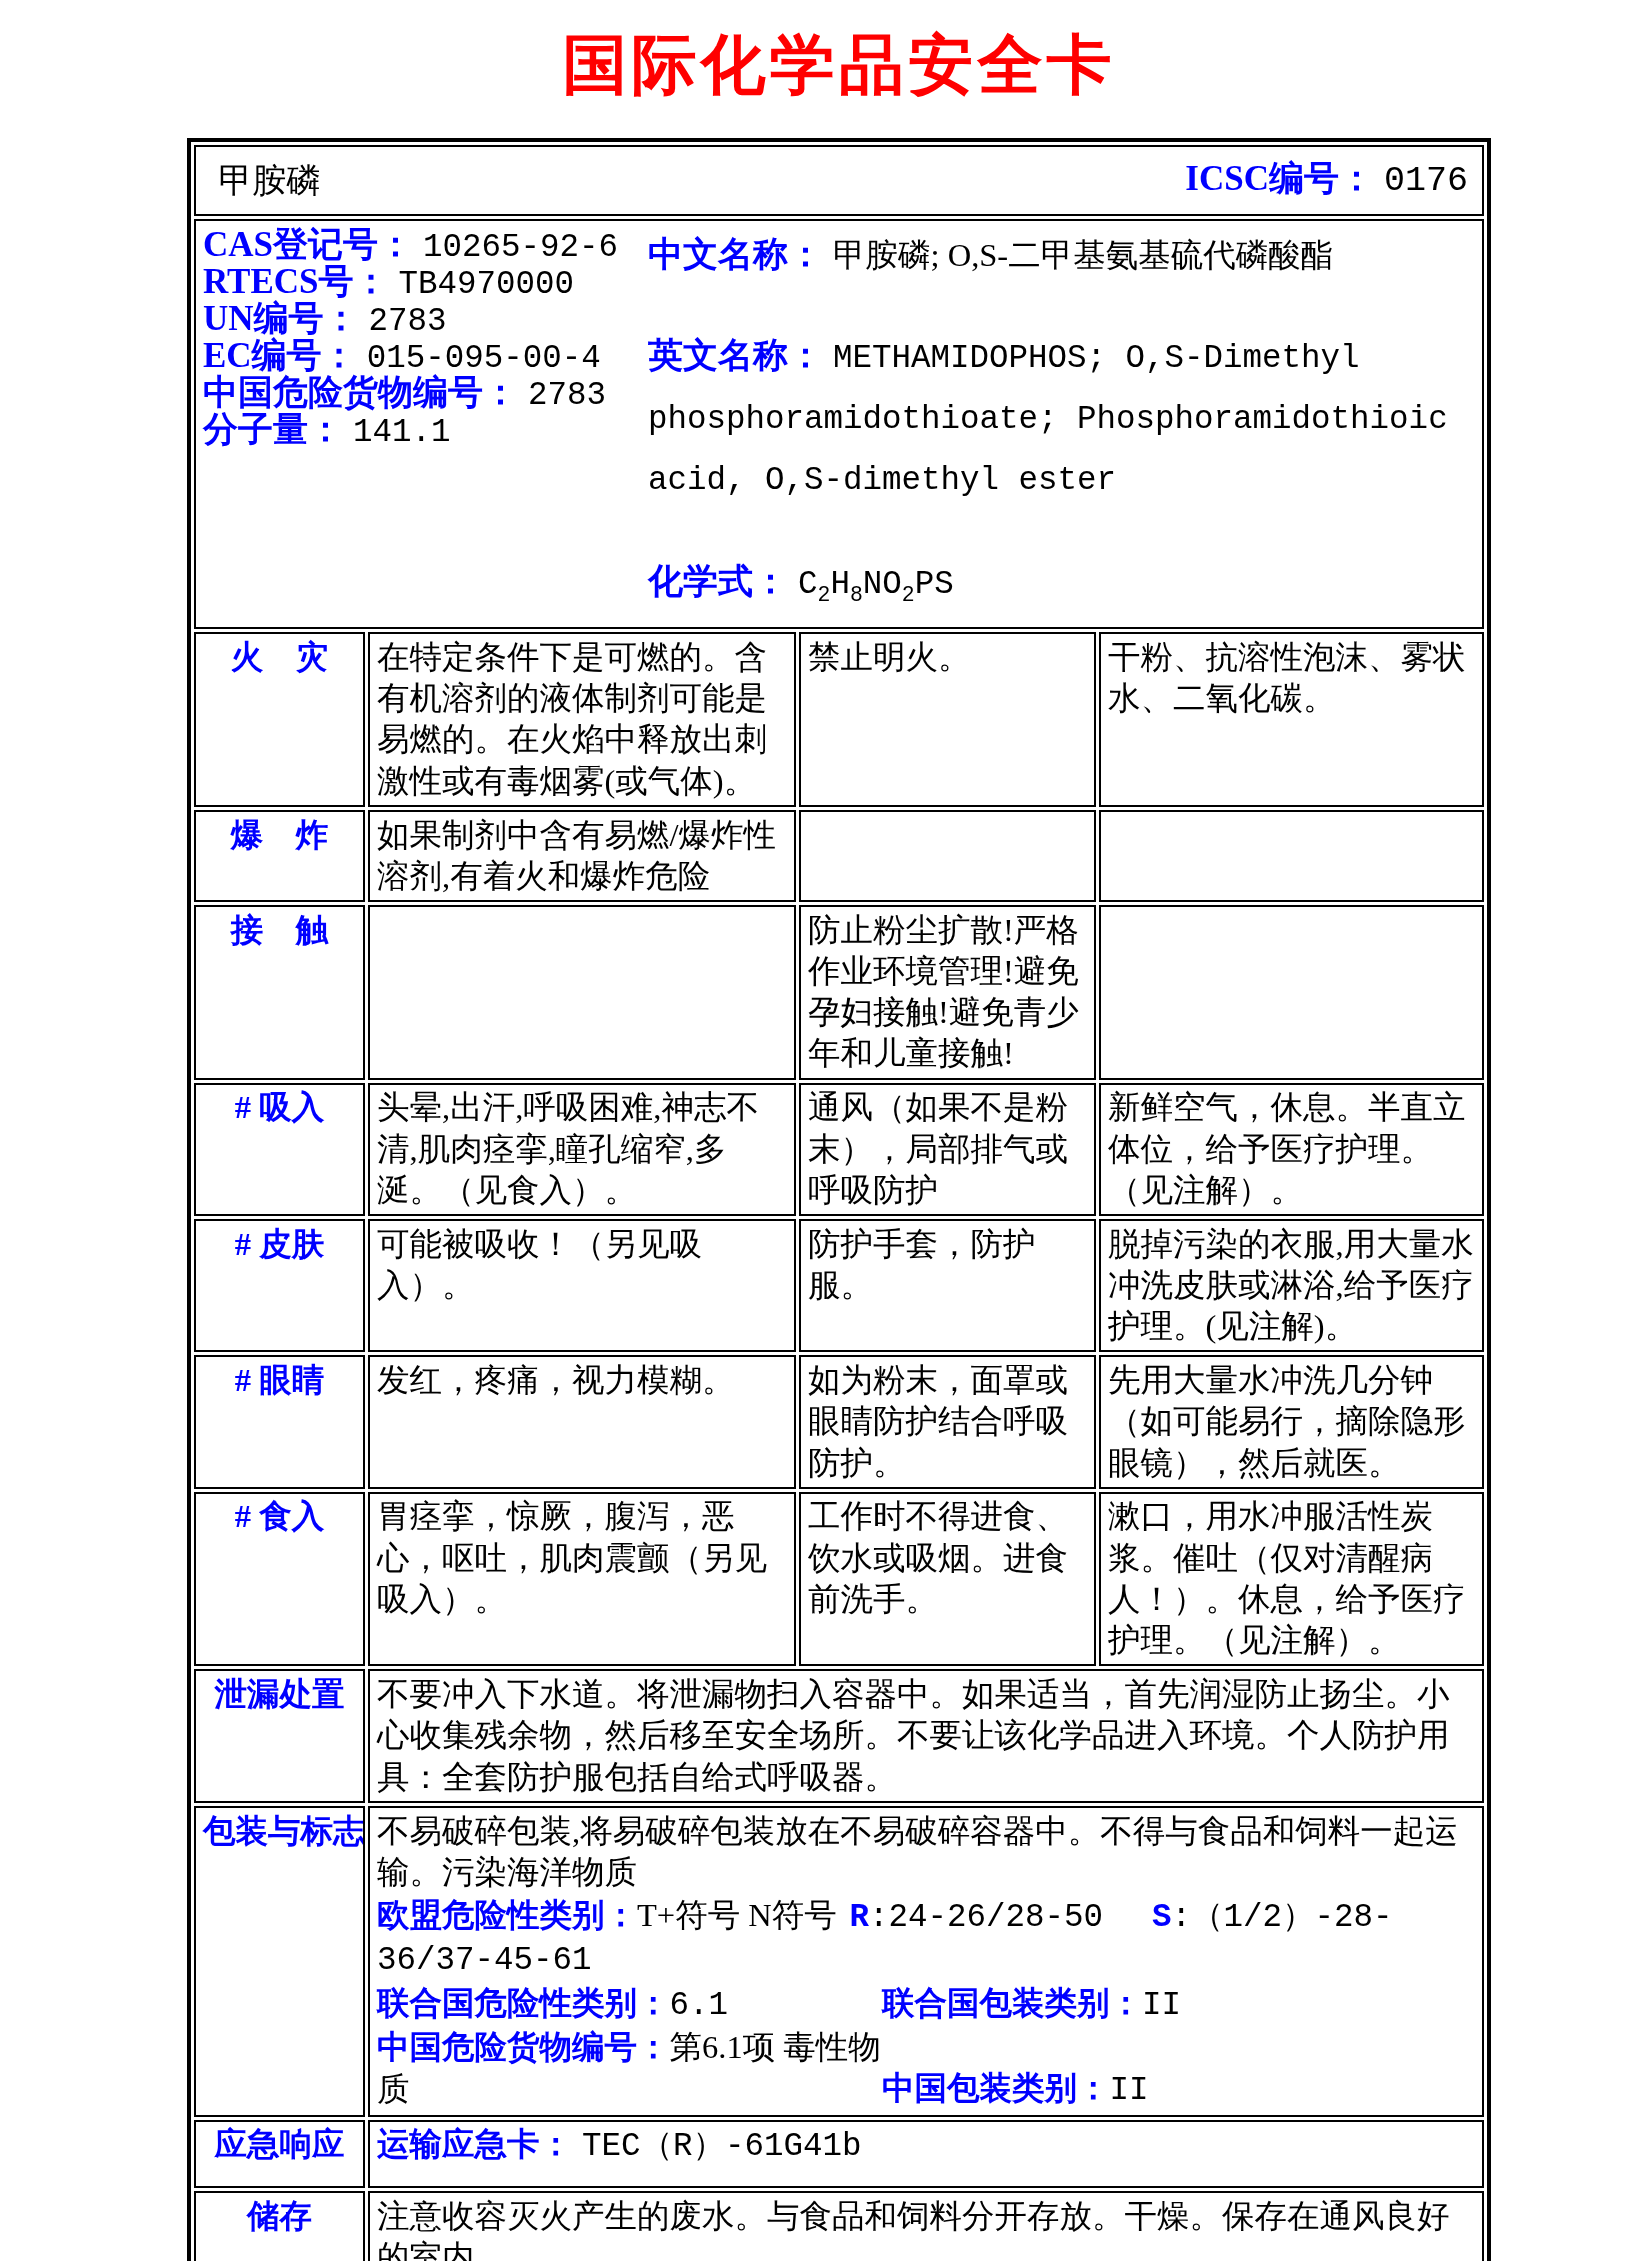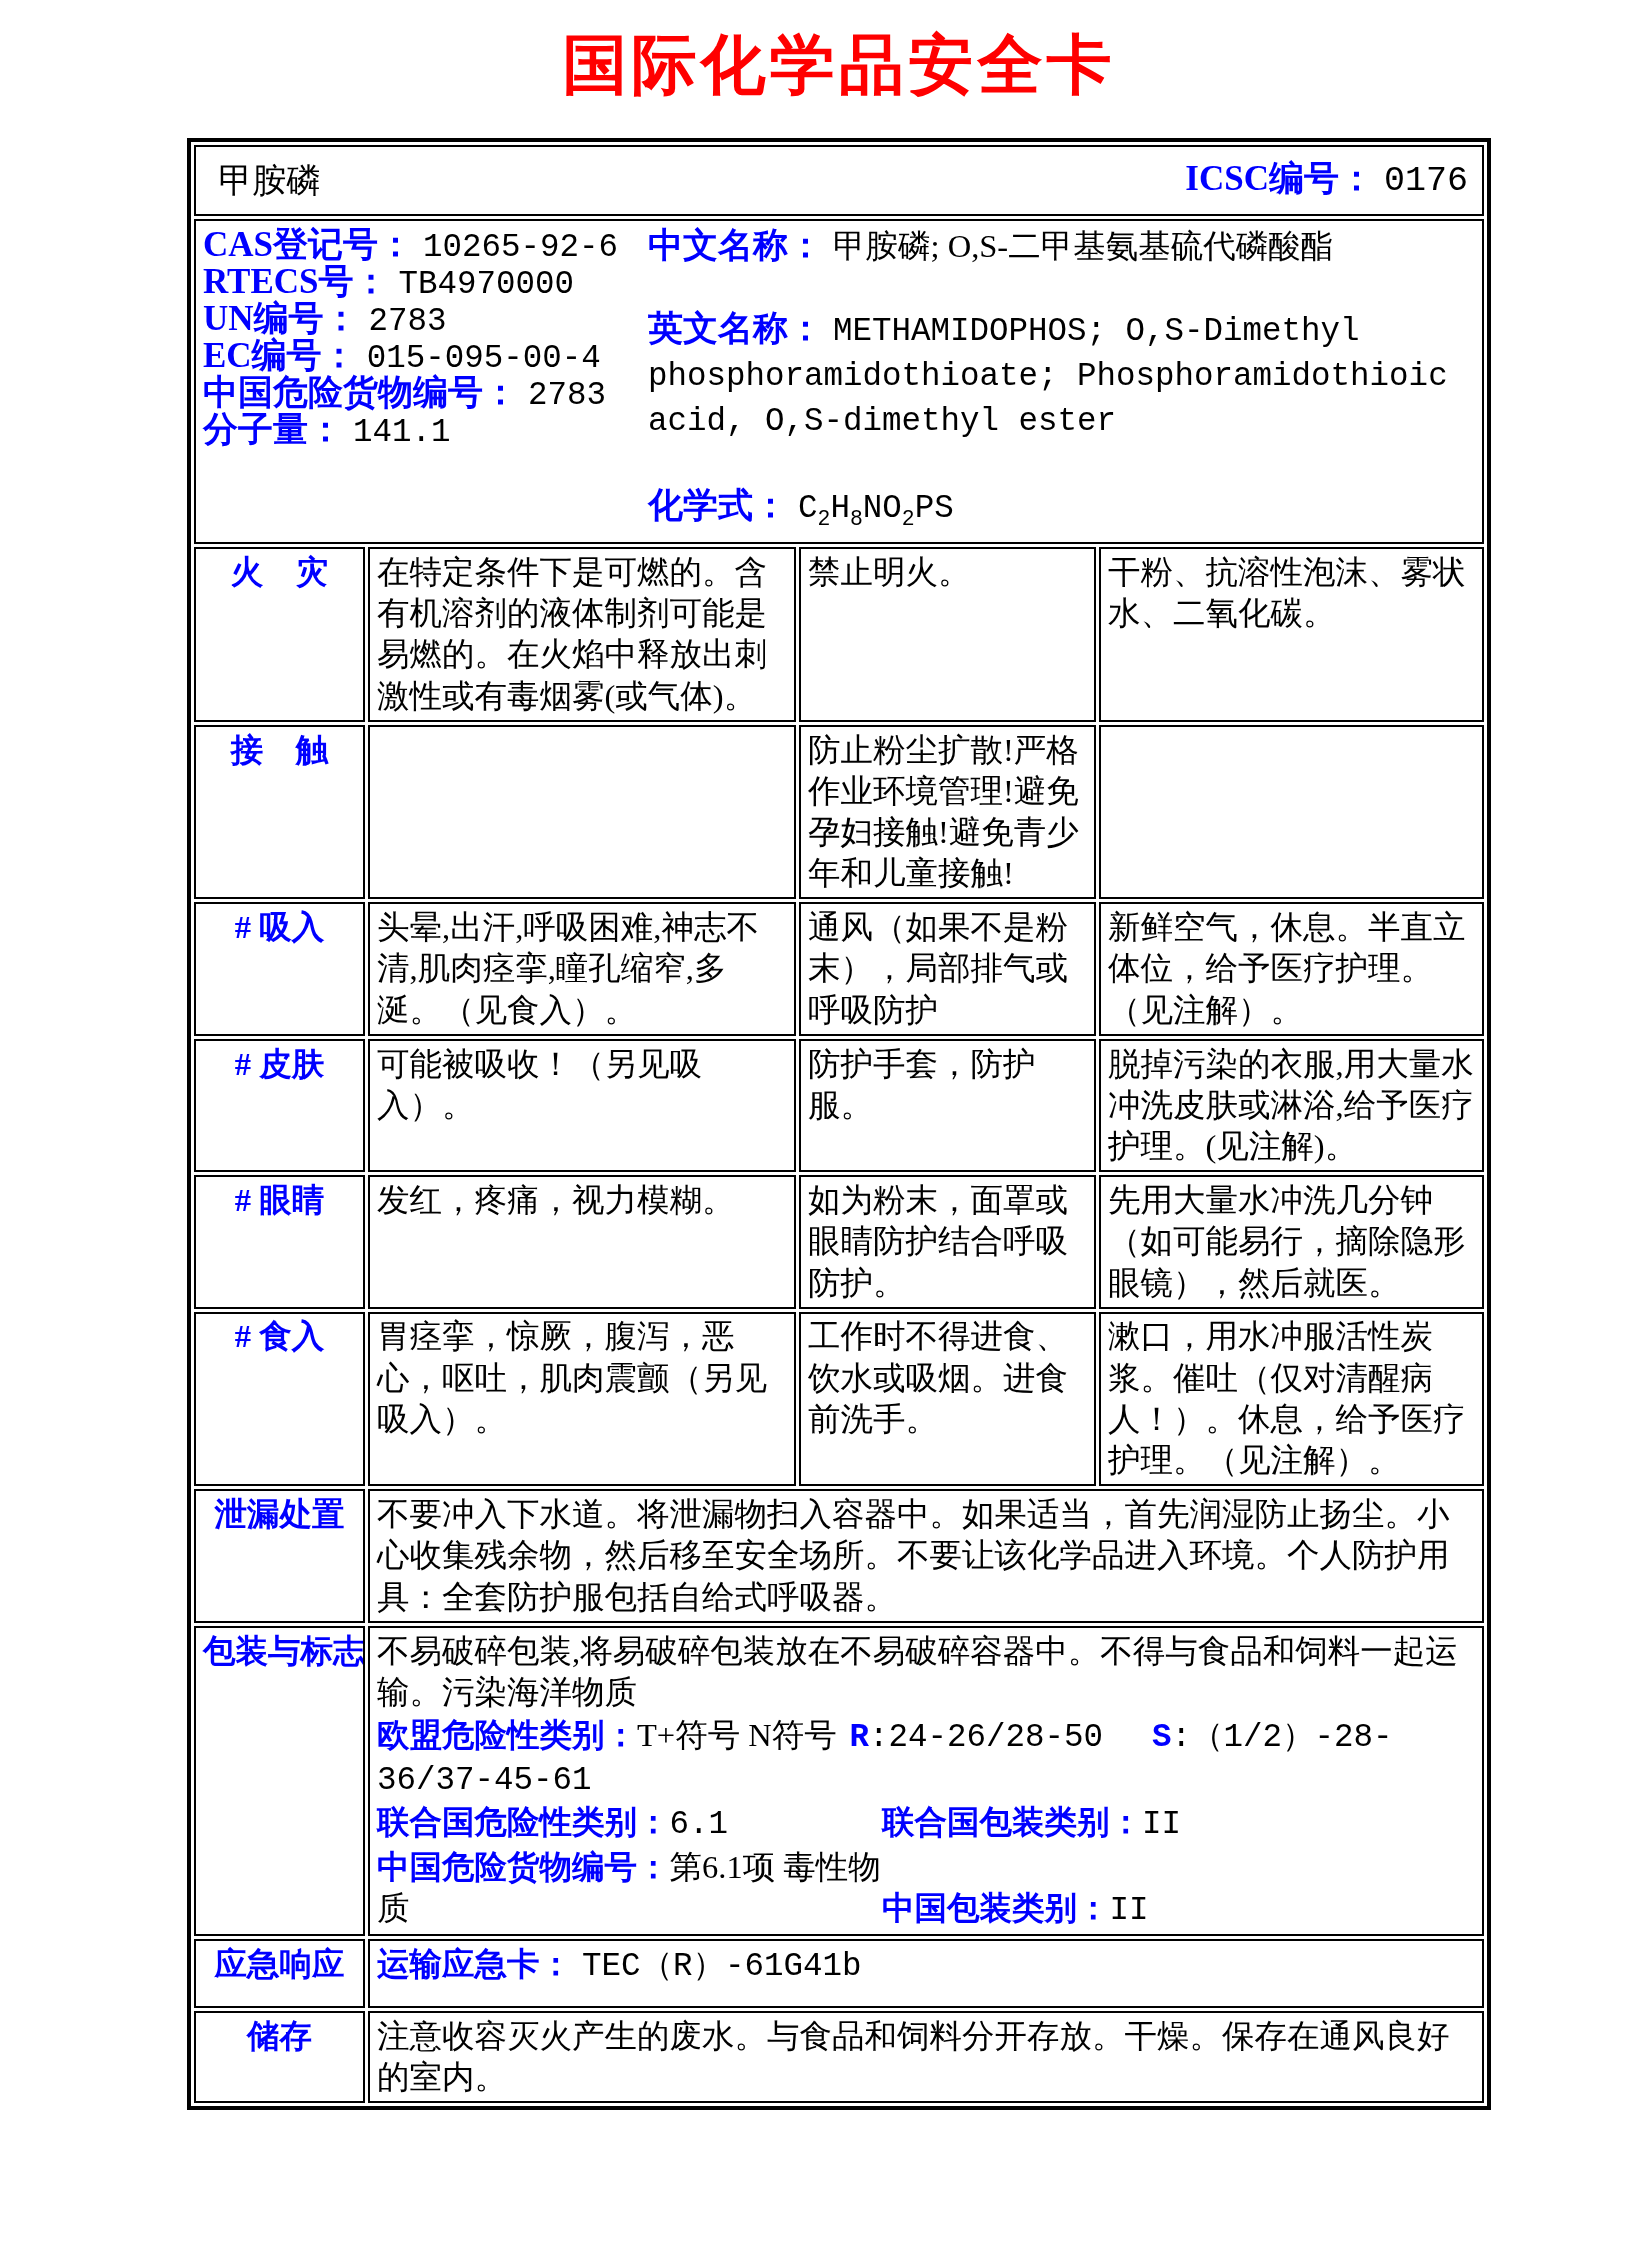--- a/index.html
+++ b/index.html
@@ -45,21 +45,21 @@
   
   .name-row{display:flex;justify-content:space-between;align-items:center;height:100%;}
   .name-row .chem{padding-left:15.5px;font-size:34px;}
   .name-row .icsc{padding-right:7px;font-size:35px;white-space:nowrap;}
   
   .ids-flex{display:flex;}
   .ids-left{width:445px;flex:none;padding-top:4.2px;}
   .id-line{line-height:34px;white-space:nowrap;font-size:32.5px;}
   .id-line .lbl{font-size:35px;}
   .ids-right{flex:1;padding-top:1.4px;}
-  .nm-line{font-size:32.5px;line-height:42px;}
+  .nm-line{font-size:32.5px;line-height:59px;}
   .nm-line .lbl{font-size:35px;}
   .cn-line{margin-bottom:41px;}
   .en-line{margin-bottom:42px;}
   sub{font-size:66%;}
   
   td.hcell{
     color:#0000ff;font-weight:bold;
     font-size:37px;line-height:1.25;
     text-align:center;vertical-align:middle;
     padding:2.8px 1.4px;
@@ -139,20 +139,26 @@
     </tr>
 
 
     <tr class="h-fire">
       <td class="rlabel">火　灾</td>
       <td>在特定条件下是可燃的。含有机溶剂的液体制剂可能是易燃的。在火焰中释放出刺激性或有毒烟雾(或气体)。</td>
       <td>禁止明火。</td>
       <td>干粉、抗溶性泡沫、雾状水、二氧化碳。</td>
     </tr>
 
+    <tr class="h-exp">
+      <td class="rlabel">爆　炸</td>
+      <td>如果制剂中含有易燃/爆炸性溶剂,有着火和爆炸危险</td>
+      <td></td>
+      <td></td>
+    </tr>
 
     <tr class="h-con">
       <td class="rlabel">接　触</td>
       <td></td>
       <td>防止粉尘扩散!严格作业环境管理!避免孕妇接触!避免青少年和儿童接触!</td>
       <td></td>
     </tr>
 
     <tr class="h-inh">
       <td class="rlabel"># 吸入</td>

